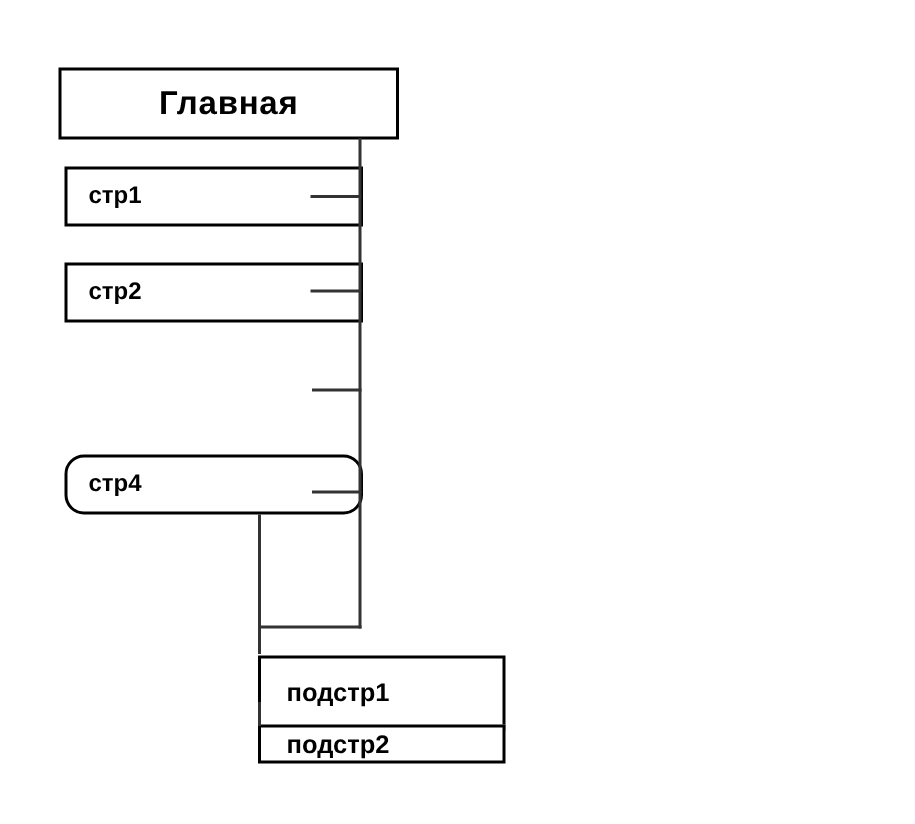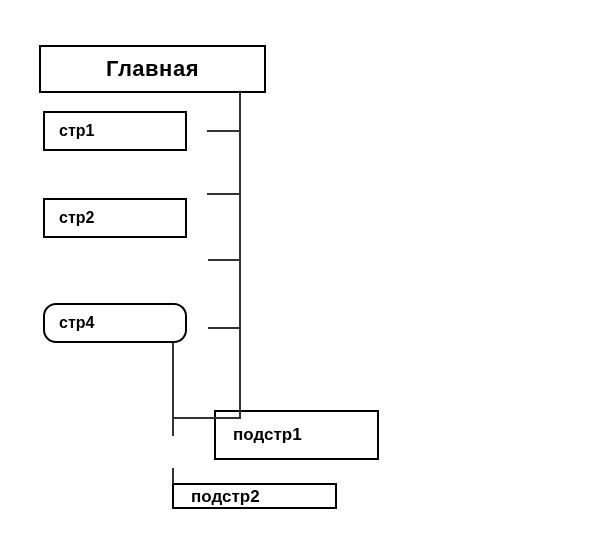--- a/index.html
+++ b/index.html
@@ -27,35 +27,35 @@
   }
   .box.root {
     left: 39px; top: 45px;
     width: 227px; height: 48px;
     justify-content: center;
     font-size: 22px;
     letter-spacing: 0.5px;
   }
   .box.page {
     left: 43px;
-    width: 144px; height: 40px;
+    width: 199px; height: 40px;
     font-size: 16px;
     padding-left: 14px;
   }
   .box.page.p1 { top: 111px; }
-  .box.page.p2 { top: 175px; margin-top: 23px; }
+  .box.page.p2 { top: 175px; }
   .box.page.p3 { top: 241px; }
   .box.page.p4 { top: 303px; border-radius: 13px; }
   .box.sub {
     left: 172px;
     width: 165px;
     font-size: 17px;
     padding-left: 17px;
   }
-  .box.sub.s1 { top: 410px; height: 50px; margin-left: 42px; }
+  .box.sub.s1 { top: 437px; height: 50px; }
   .box.sub.s2 { top: 483px; height: 26px; align-items: flex-end; }
   .line {
     position: absolute;
     background: #333333;
   }
   .line.trunk-v      { left: 239px; top: 92px;  width: 2px;  height: 327px; }
   .line.stub1-h      { left: 207px; top: 130px; width: 34px; height: 2px; }
   .line.stub2-h      { left: 207px; top: 193px; width: 34px; height: 2px; }
   .line.stub3-h      { left: 208px; top: 259px; width: 33px; height: 2px; }
   .line.stub4-h      { left: 208px; top: 327px; width: 33px; height: 2px; }

